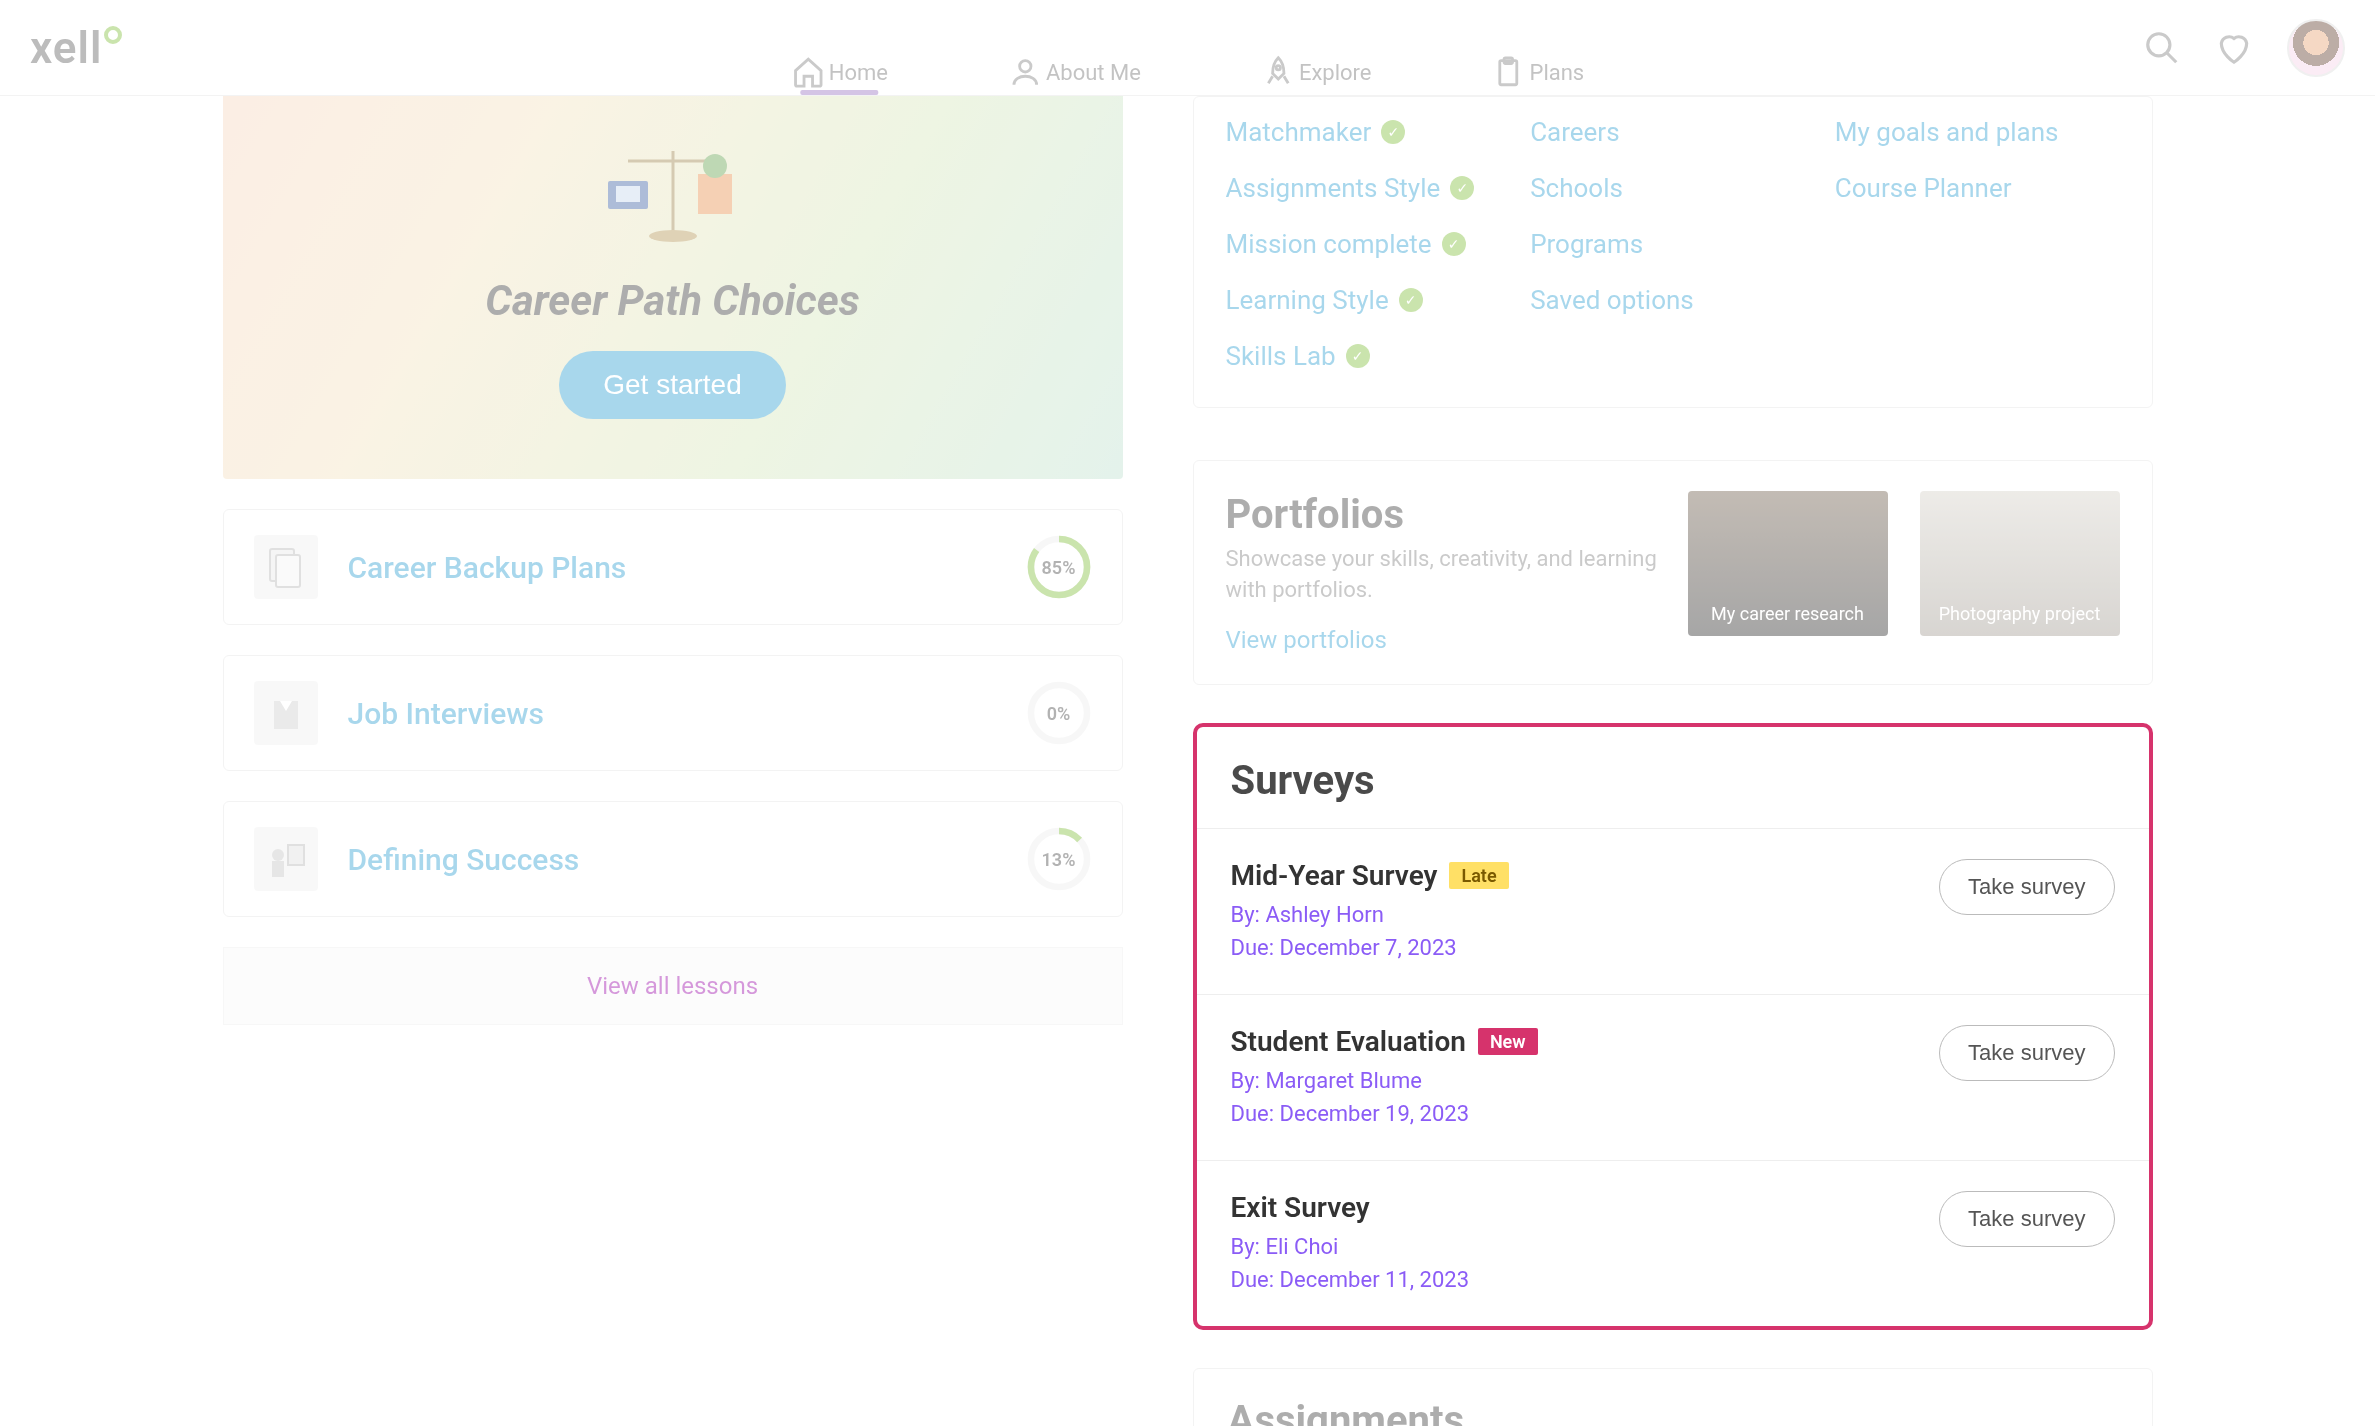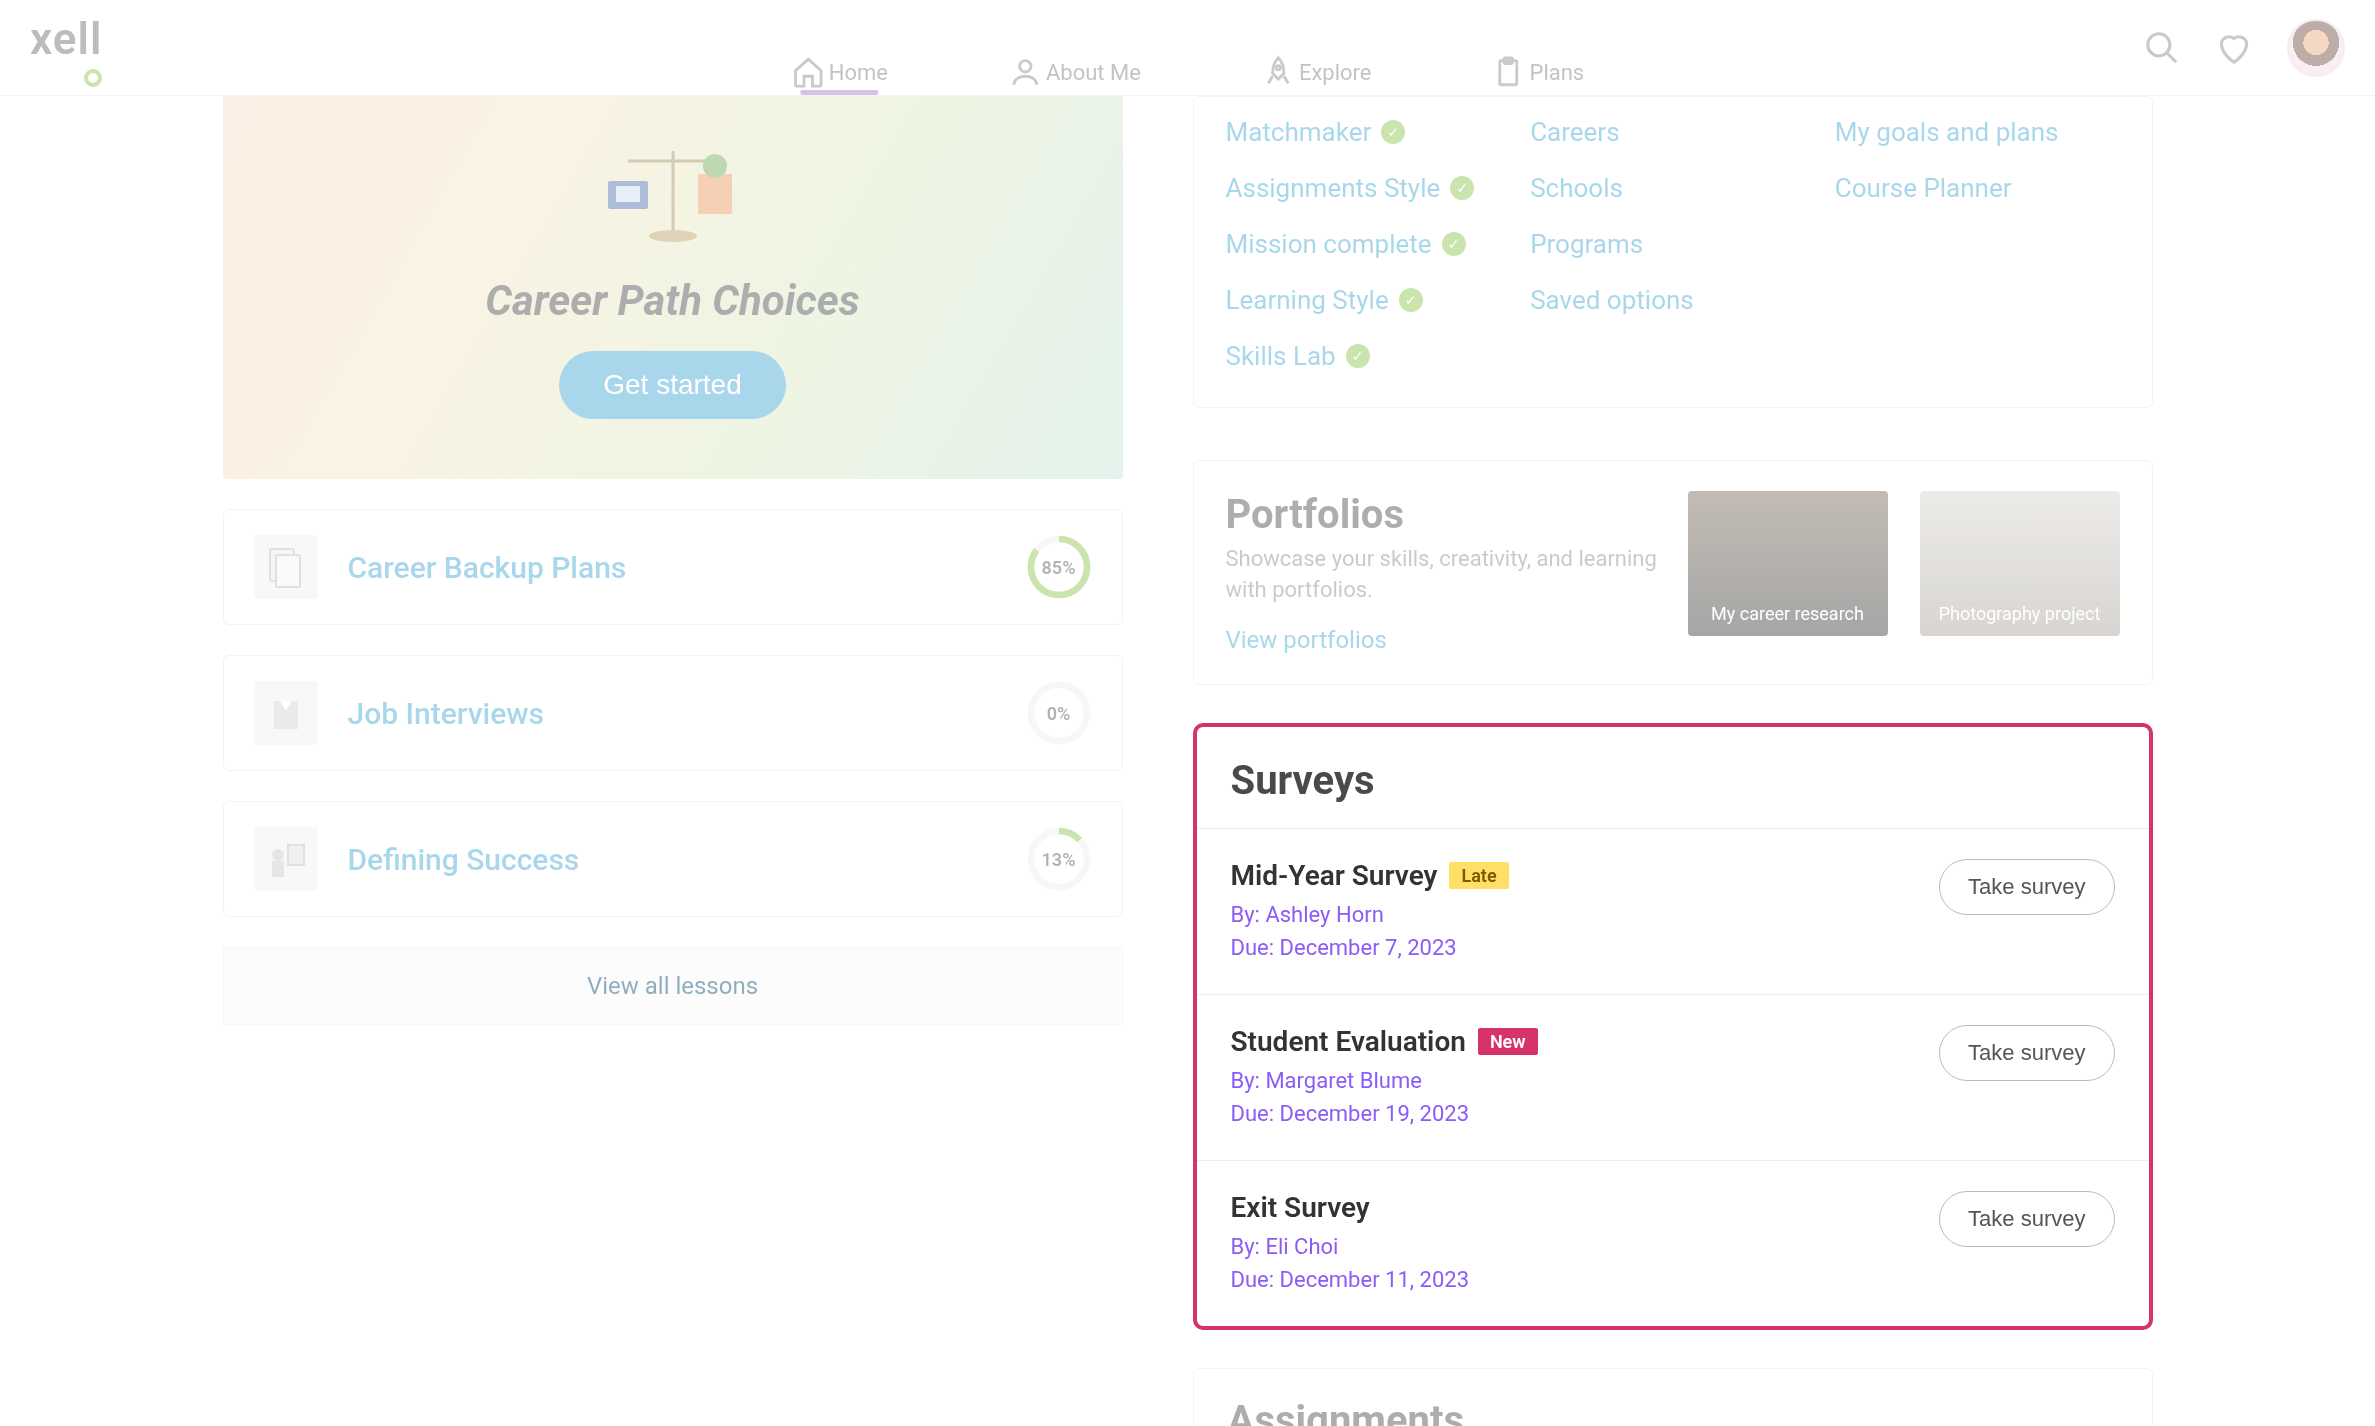--- a/index.html
+++ b/index.html
@@ -31,22 +31,21 @@
     padding: 0 30px;
     position: relative;
     background: #fff;
   }
   .logo {
     font-size: 44px;
     font-weight: 600;
     color: #6a6a6a;
     letter-spacing: 1px;
     display: flex;
-    align-items: flex-end;
-    flex-direction: column;
+    align-items: flex-start;
   }
   .logo .dot {
     display: inline-block;
     width: 18px; height: 18px;
     border-radius: 50%;
     border: 4px solid #8bc34a;
     margin-left: 2px;
     position: relative;
     top: 4px;
   }
@@ -175,21 +174,21 @@
     font-size: 18px;
     font-weight: 600;
     color: #555;
   }
   .view-all {
     text-align: center;
     padding: 24px;
     background: #f8f8f8;
     border: 1px solid #eee;
     margin-top: 30px;
-    color: #0c4a6e;
+    color: #a21caf;
     font-size: 24px;
     cursor: pointer;
   }
 
   
   .links-card {
     border: 1px solid #e5e5e5;
     border-radius: 6px;
     padding: 20px 32px 36px;
     display: grid;

